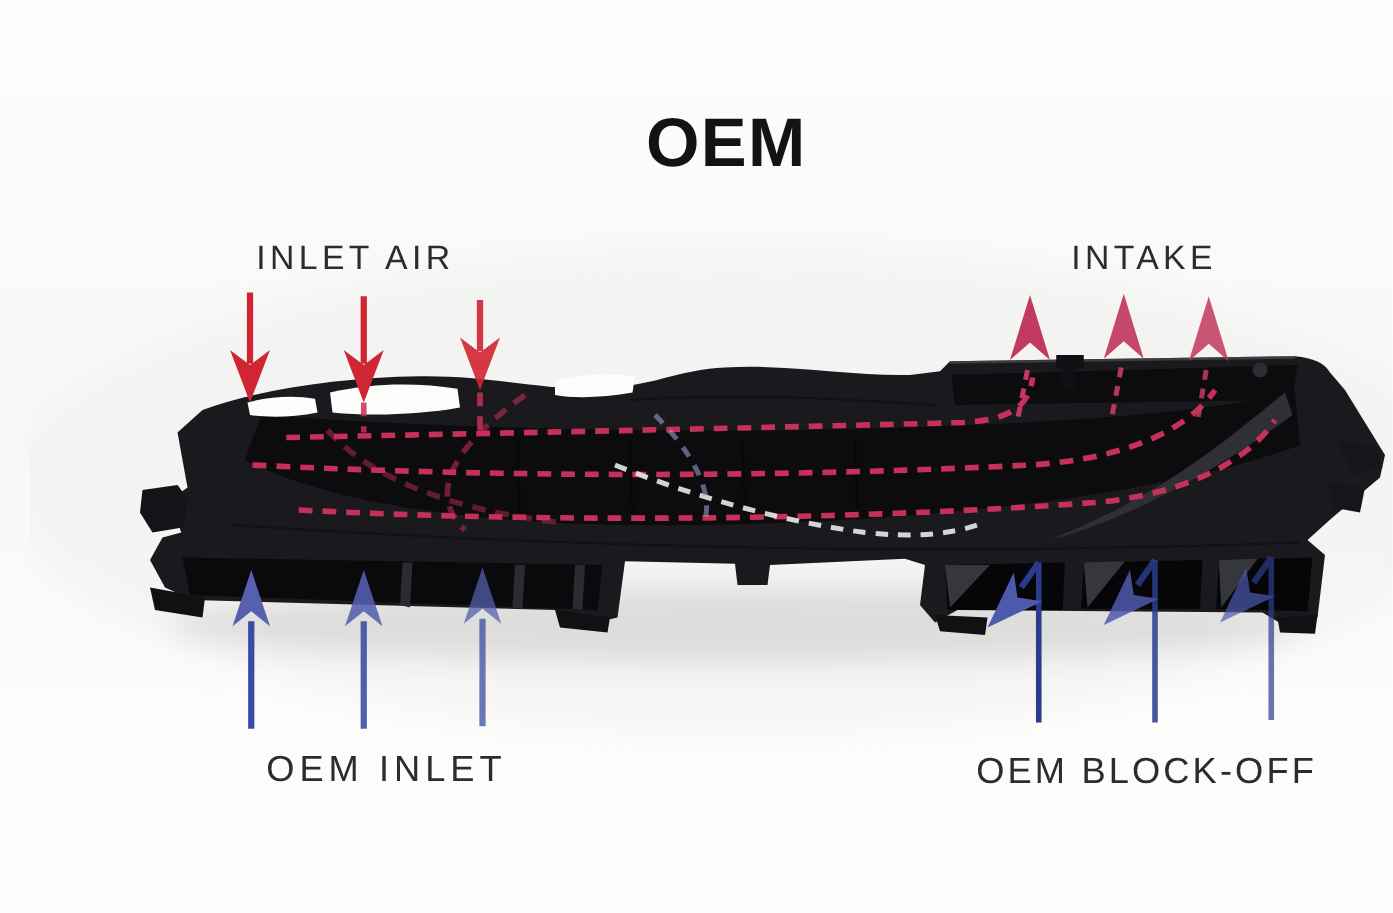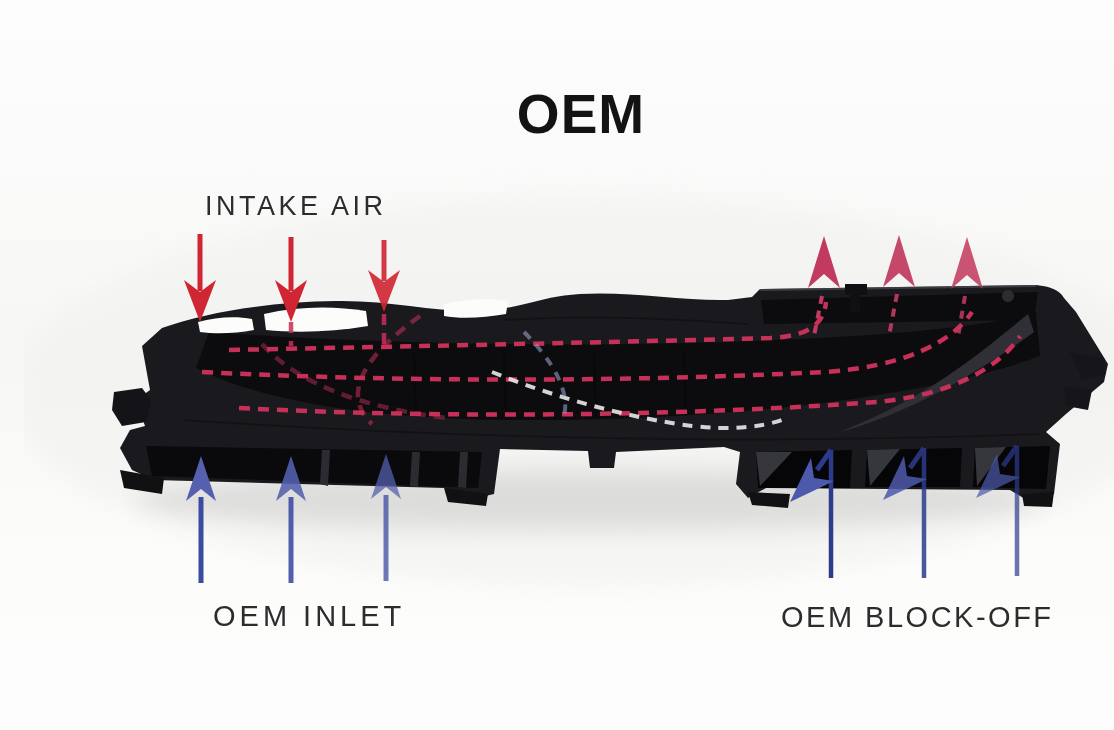--- a/index.html
+++ b/index.html
@@ -198,16 +198,17 @@
       </g>
       <g opacity="0.7">
         <line class="bo-stem" x1="993" y1="576" x2="993" y2="446" stroke-width="4.5"></line>
         <line class="bo-stem" x1="993" y1="446" x2="979" y2="466" stroke-width="5"></line>
         <polygon class="bo-head" points="952,498 973,454 976,474 996,477"></polygon>
       </g>
     </g>
   </svg>
 
   <div class="page-title">OEM</div>
-  <div class="anno-label lbl-engine-air">INTAKE AIR</div>
+  <div class="anno-label lbl-engine-air">INLET AIR</div>
+  <div class="anno-label lbl-intake">INTAKE</div>
   <div class="anno-label lbl-oem-block-off">OEM BLOCK-OFF</div>
   <div class="anno-label lbl-oem-inlet">OEM INLET</div>
 </div>
 
 </body></html>

